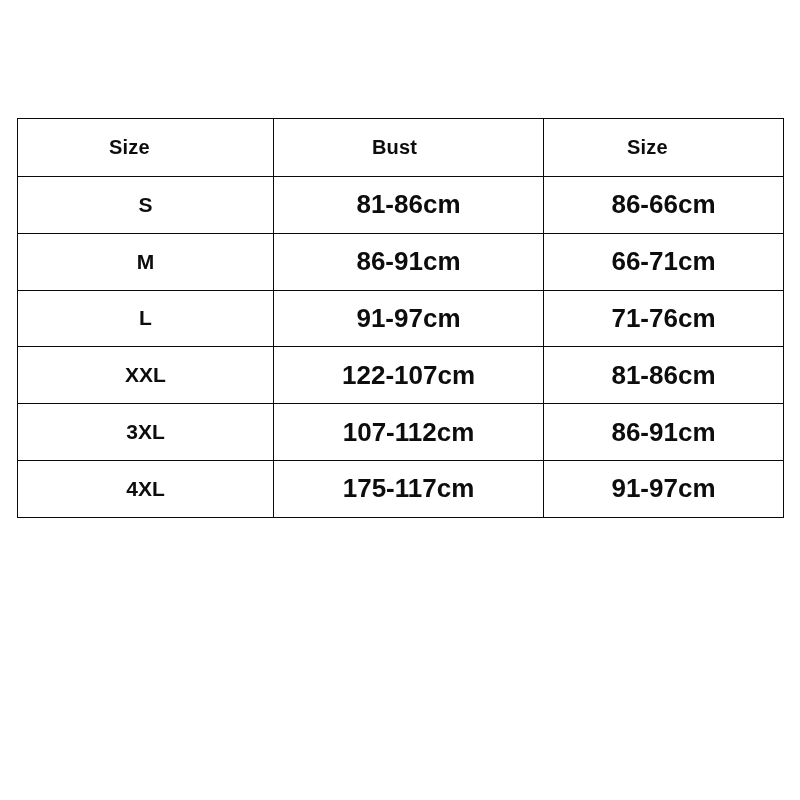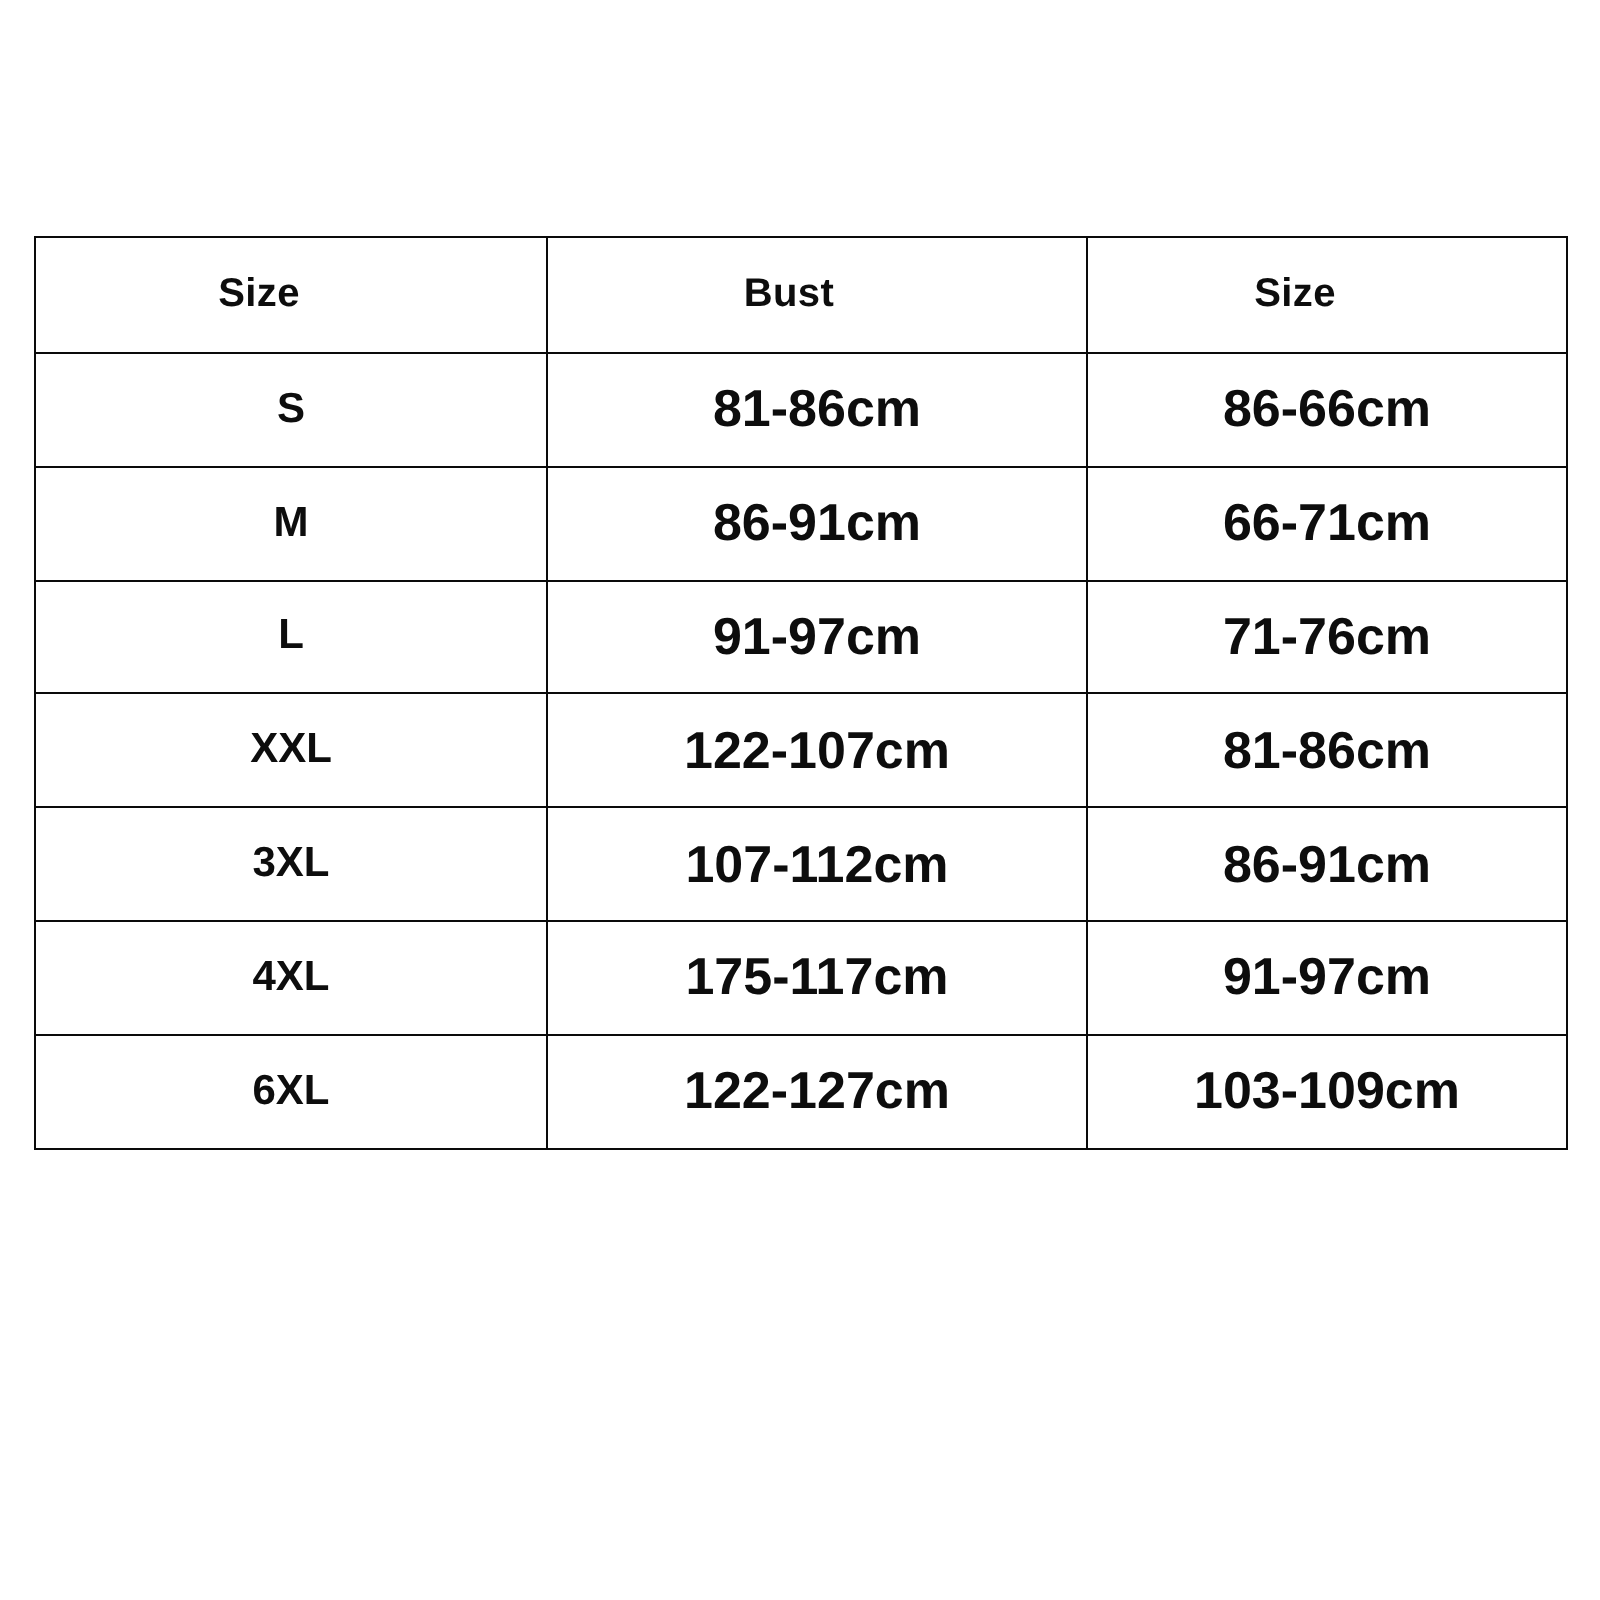--- a/index.html
+++ b/index.html
@@ -108,21 +108,16 @@
         <tr>
           <td class="size-cell">3XL</td>
           <td>107-112cm</td>
           <td>86-91cm</td>
         </tr>
         <tr>
           <td class="size-cell">4XL</td>
           <td>175-117cm</td>
           <td>91-97cm</td>
         </tr>
-        <tr>
-          <td class="size-cell">6XL</td>
-          <td>122-127cm</td>
-          <td>103-109cm</td>
-        </tr>
       </tbody>
     </table>
   </div>
 </div>
 
 </body></html>

